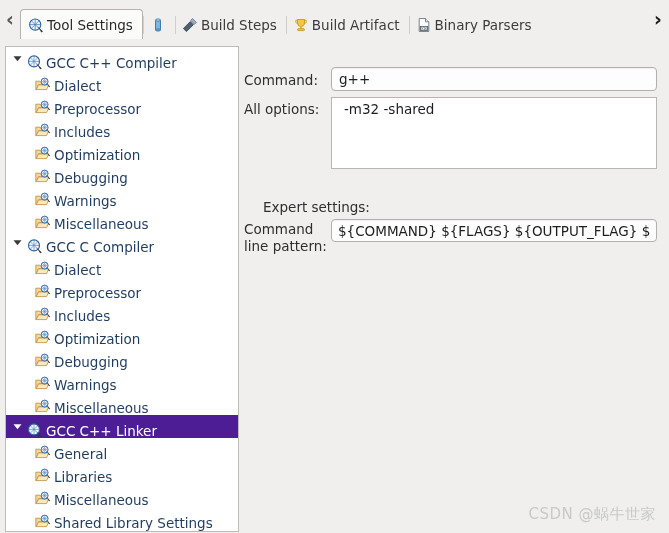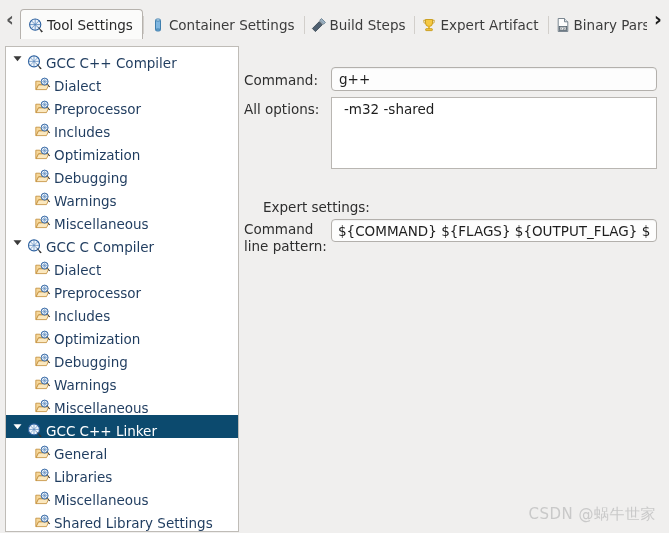--- a/index.html
+++ b/index.html
@@ -110,21 +110,21 @@
     align-items: flex-end;
     padding-left: 6px;
     box-sizing: border-box;
     white-space: nowrap;
     cursor: default;
     color: #1f3c5f;
     font-size: 13.5px;
   }
   .tree-row.child { padding-left: 29px; }
   .tree-row.selected {
-    background: #0c4a6e;
+    background: #4c1d95;
     color: #ffffff;
   }
   .twisty {
     width: 15px; height: 23px;
     flex: none;
     display: flex;
     align-items: center;
     justify-content: flex-start;
   }
   .twisty svg { display: block; }
@@ -227,39 +227,38 @@
         </svg>
         <span class="tlabel">Tool Settings</span>
       </div>
       <div class="tab">
         <span class="sep"></span>
         <svg viewBox="0 0 16 16" class="tab-icon" width="16" height="16">
           <rect x="5.5" y="3" width="5" height="10" rx="0.4" fill="#7fb6e0" stroke="#3f7ead" stroke-width="1"></rect>
           <ellipse cx="8" cy="3" rx="2.5" ry="1.1" fill="#cfe6f6" stroke="#3f7ead" stroke-width="0.9"></ellipse>
           <ellipse cx="8" cy="13" rx="2.5" ry="1.1" fill="#69a6d4" stroke="#3f7ead" stroke-width="0.9"></ellipse>
         </svg>
-        <span class="tlabel">Container Settings</span>
       </div>
       <div class="tab">
         <span class="sep"></span>
         <svg viewBox="0 0 16 16" class="tab-icon" width="16" height="16">
           <path d="M10.5 1.6 14.4 5.4 12.6 7.2 8.7 3.4Z" fill="#9fb4c4" stroke="#5a7285" stroke-width="0.8"></path>
           <path d="M8.3 4.6 11.4 7.7 4.4 14.6 1.4 11.5Z" fill="#4f6070" stroke="#36444f" stroke-width="0.8"></path>
         </svg>
         <span class="tlabel">Build Steps</span>
       </div>
       <div class="tab">
         <span class="sep"></span>
         <svg viewBox="0 0 16 16" class="tab-icon" width="16" height="16">
           <path d="M4.5 2.5h7v3.5a3.5 3.5 0 0 1-7 0Z" fill="#f5c842" stroke="#c79a16" stroke-width="0.9"></path>
           <path d="M4.5 3.2H2.8v1.4c0 1.2 .9 2 1.7 2M11.5 3.2h1.7v1.4c0 1.2-.9 2-1.7 2" fill="none" stroke="#c79a16" stroke-width="0.9"></path>
           <rect x="7.1" y="9.2" width="1.8" height="2.6" fill="#e5b427"></rect>
           <rect x="4.7" y="11.7" width="6.6" height="1.9" rx="0.4" fill="#f5c842" stroke="#c79a16" stroke-width="0.9"></rect>
         </svg>
-        <span class="tlabel">Expert Artifact</span>
+        <span class="tlabel">Build Artifact</span>
       </div>
       <div class="tab">
         <span class="sep"></span>
         <svg viewBox="0 0 16 16" class="tab-icon" width="16" height="16">
           <path d="M3.2 1.5h6.3l3.3 3.3v9.7H3.2Z" fill="#fdfdfd" stroke="#6d7b86" stroke-width="0.9"></path>
           <path d="M9.5 1.5v3.3h3.3" fill="#dde4ea" stroke="#6d7b86" stroke-width="0.9"></path>
           <rect x="4.2" y="9.4" width="7.6" height="4.1" fill="#ffffff" stroke="#4a5a66" stroke-width="0.8"></rect>
           <text x="8" y="12.9" font-size="4.2" font-family="DejaVu Sans Mono, monospace" fill="#23303a" text-anchor="middle">010</text>
         </svg>
         <span class="tlabel">Binary Parsers</span>

